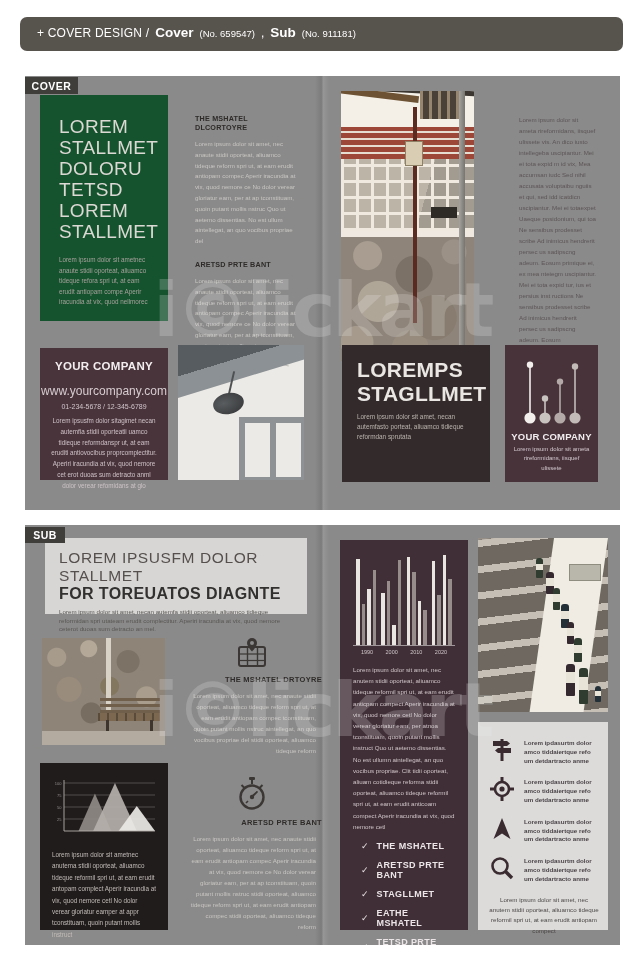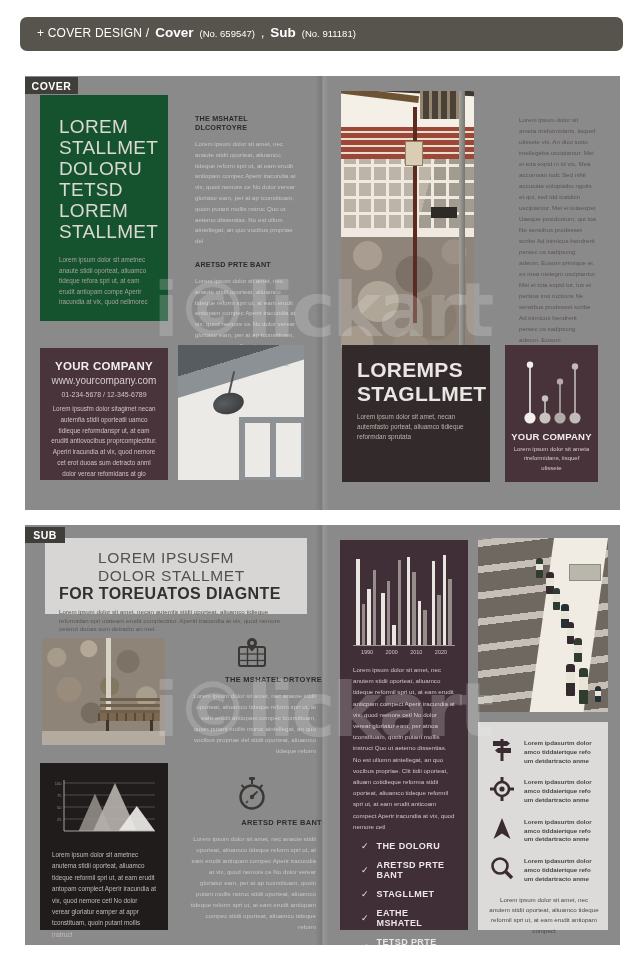--- a/index.html
+++ b/index.html
@@ -40,35 +40,35 @@
   #cv-mid-col { left:170px; top:38px; width:106px; }
   .col-heading { font-size:7.2px; font-weight:bold; color:#2e2b29; letter-spacing:.2px; margin-bottom:7px; }
   .col-body { font-size:6.2px; line-height:10.8px; color:#c9c6c2; margin-bottom:13px; }
 
   
   #cv-right-col { left:494px; top:38px; width:78px; font-size:6.2px; line-height:11px; color:#5d5456; }
 
   
   #cv-company { left:15px; top:272px; width:128px; height:132px; background:#4a343c; text-align:center; padding-top:12px; }
   #cv-company .co-title { font-size:11.5px; font-weight:bold; color:#f2eef0; letter-spacing:.3px; }
-  #cv-company .co-url { font-size:10px; color:#d6cdd1; margin-top:3px; }
+  #cv-company .co-url { font-size:12px; color:#d6cdd1; margin-top:12px; }
   #cv-company .co-phones { font-size:7px; color:#cfc5ca; margin-top:5px; }
   #cv-company .co-body { font-size:6.3px; line-height:10.8px; color:#cdc2c7; margin-top:6px; padding:0 11px; }
 
   #cv-loremps { left:317px; top:269px; width:148px; height:137px; background:#332b2b; padding:13px 0 0 15px; }
   #cv-loremps .lp-title { font-size:21px; line-height:23.5px; font-weight:bold; color:#e9e6e3; letter-spacing:.3px; }
   #cv-loremps .lp-body { margin-top:7px; width:118px; font-size:6.4px; line-height:10px; color:#b9b2ae; }
 
   #cv-company2 { left:480px; top:269px; width:93px; height:137px; background:#48333b; text-align:center; padding-top:9px; }
   #cv-company2 .co2-title { font-size:9.5px; font-weight:bold; color:#f1edef; letter-spacing:.2px; margin-top:3px; }
   #cv-company2 .co2-body { font-size:6px; line-height:9.4px; color:#d3c8cd; margin-top:3px; padding:0 8px; }
 
   
   #sb-header-box { left:20px; top:13px; width:262px; height:76px; background:#d7d6d4; padding:11px 14px 0 14px; }
-  .sb-t1 { font-size:15.5px; line-height:18px; color:#55504e; letter-spacing:.6px;margin-left:39px; }
+  .sb-t1 { font-size:15.5px; line-height:18px; color:#55504e; letter-spacing:.6px; }
   .sb-t2 { font-size:16px; line-height:18px; font-weight:bold; color:#333030; letter-spacing:.4px; }
   .sb-hbody { margin-top:5px; font-size:6.2px; line-height:8.6px; color:#5a5755; }
 
   
   #sb-mid-col { left:157px; top:112px; width:140px; text-align:right; }
   .icon-sec .sec-heading { font-size:7.5px; font-weight:bold; color:#2f2c2a; letter-spacing:.3px; margin-top:6px; }
   .icon-sec .sec-body { font-size:6.2px; line-height:11px; color:#c9c6c2; margin-top:6px; padding:0 6px; }
   .sec-gap { margin-top:20px; }
 
   
@@ -364,21 +364,21 @@
             <div class="bar-label">1990</div>
             <div class="bar-label">2000</div>
             <div class="bar-label">2010</div>
             <div class="bar-label">2020</div>
           </div>
       </div>
       <div class="panel-body">Lorem ipsum dolor sit amet, nec anutem stidii oporteat, aliuamco tideque reformil spri ut, at eam erudit anticpam compect Aperir iracundia at vix, quod nemore cetl No dolor verear gloriatur eam, per atnoa tconstituam, quoin putant mollis instruct Quo ut aetemo dissentias. No est ullumn aintellegat, an quo vocibus propriae. Clit tidii oporteat, aliuam cotidieque reforma stidii oporteat, aliuamco tideque reformil spri ut, at eam erudit anticoam compect Aperir iracundia at vix, quod nemore cetl</div>
       <div class="chk-list">
         <div class="chk-row">
           <span class="chk">✓</span>
-          <span class="chk-label">THE DOLORU</span>
+          <span class="chk-label">THE MSHATEL</span>
         </div>
         <div class="chk-row">
           <span class="chk">✓</span>
           <span class="chk-label">ARETSD PRTE BANT</span>
         </div>
         <div class="chk-row">
           <span class="chk">✓</span>
           <span class="chk-label">STAGLLMET</span>
         </div>
         <div class="chk-row">

